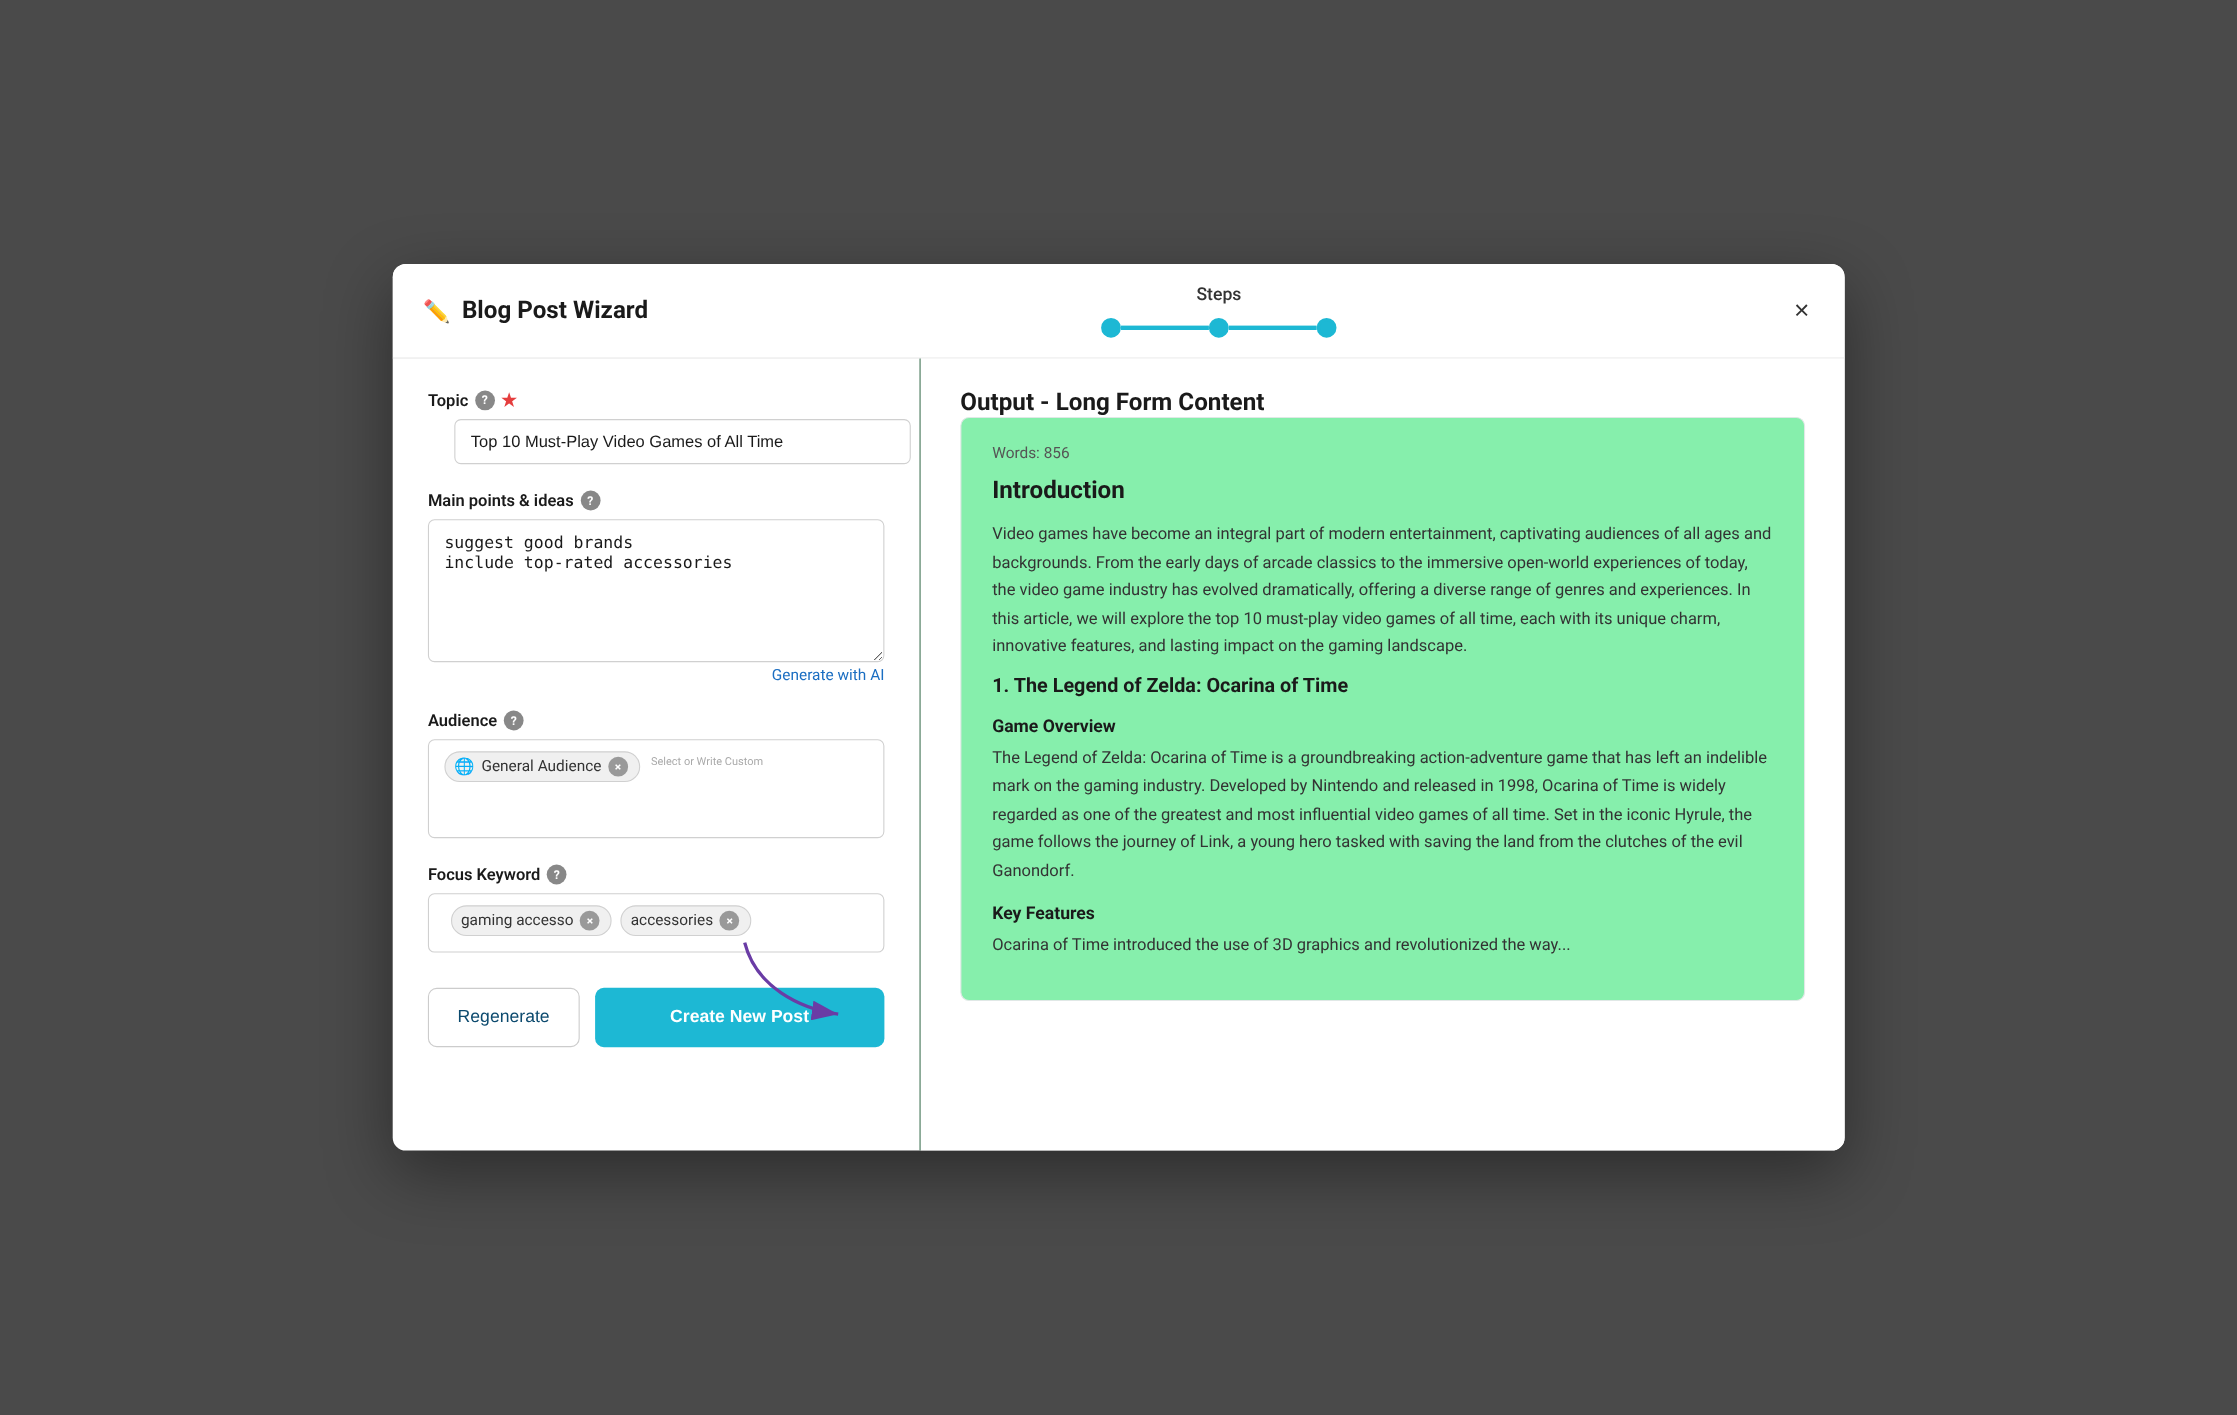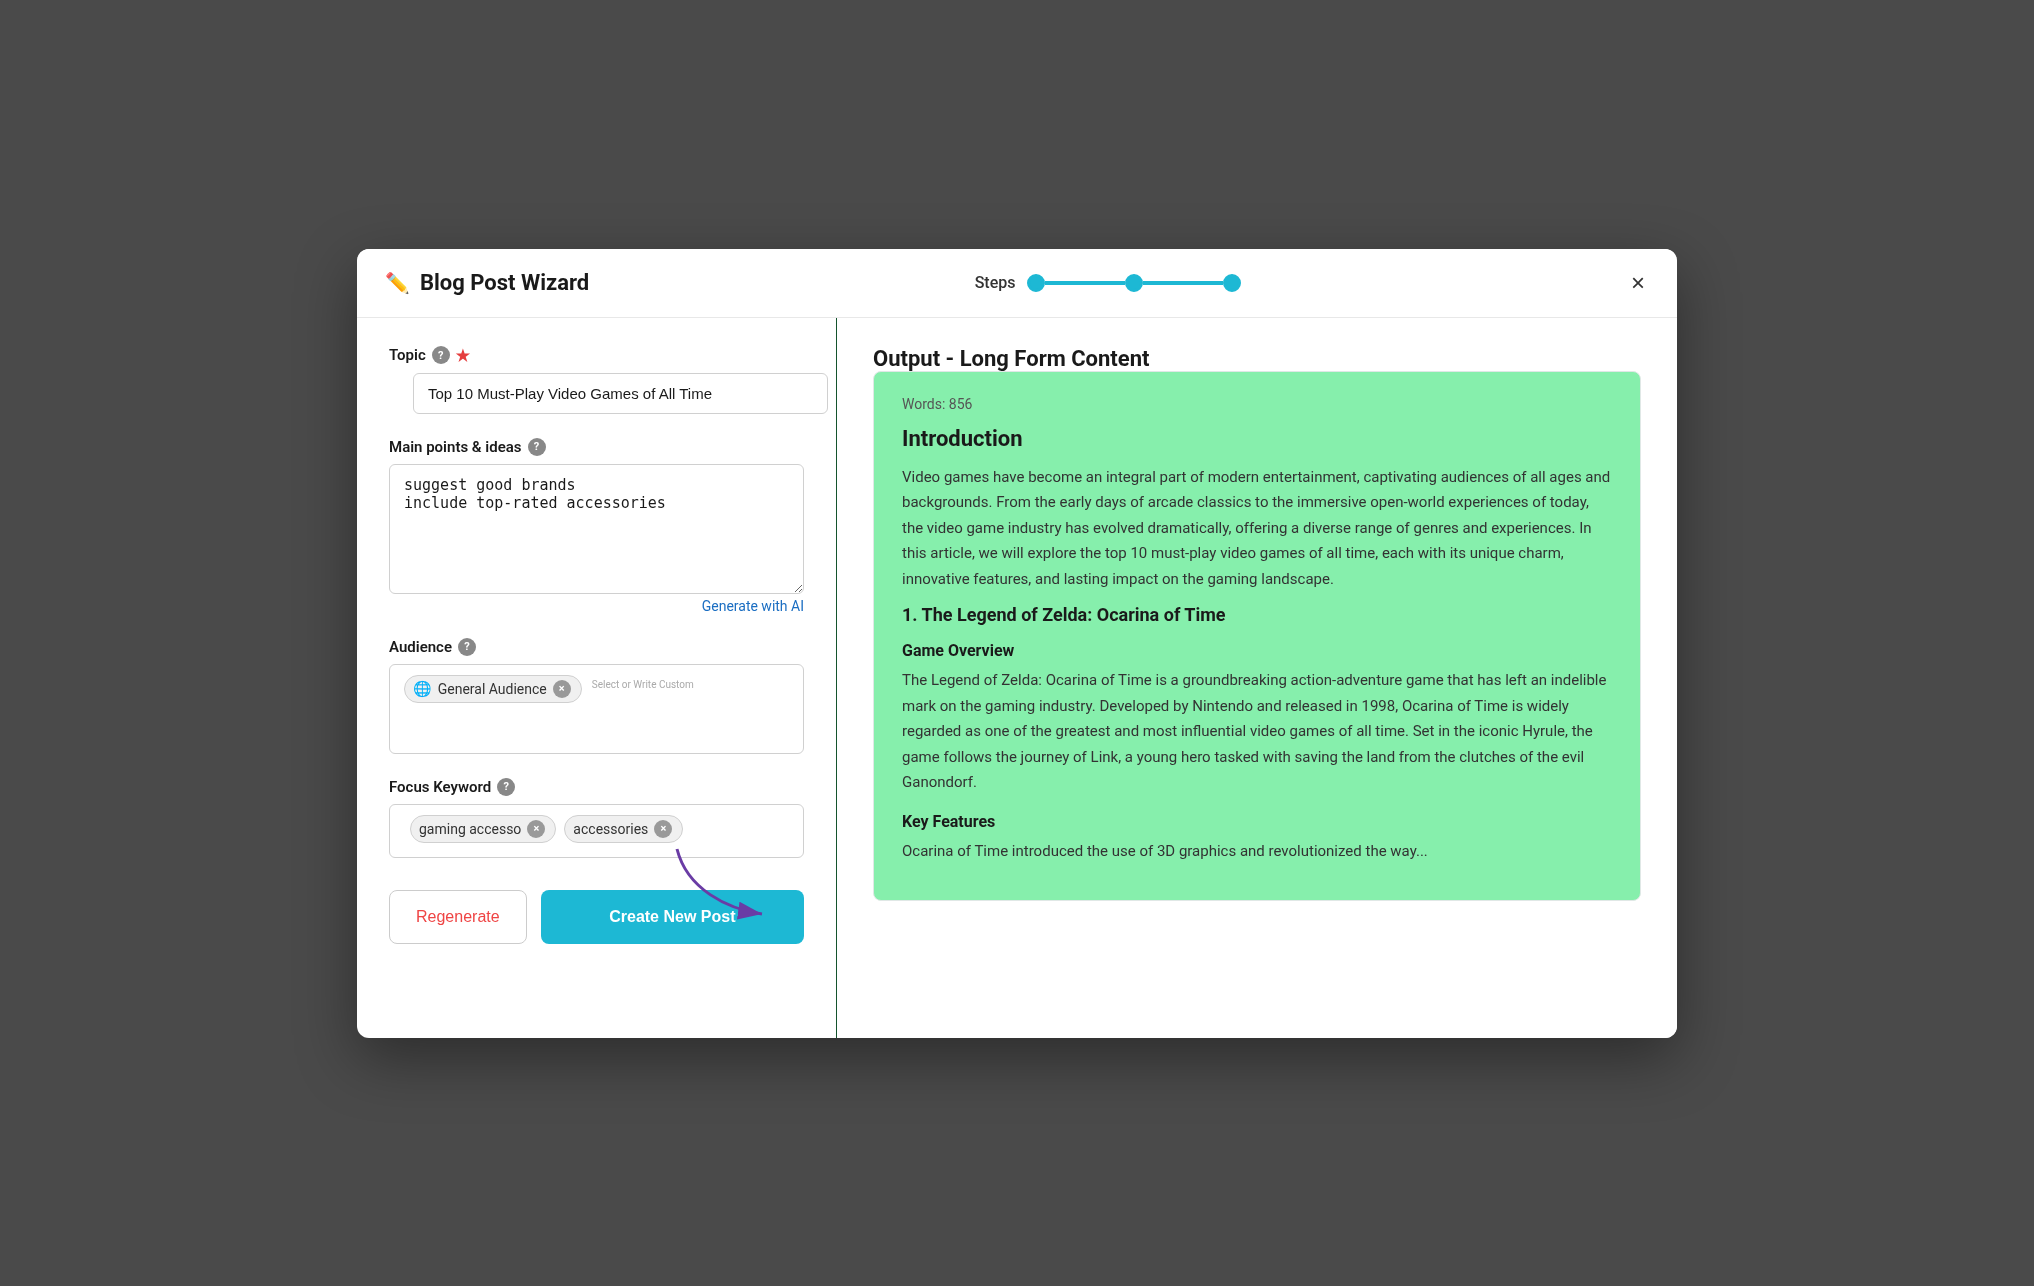--- a/index.html
+++ b/index.html
@@ -51,20 +51,21 @@
     .modal-title {
       font-size: 22px;
       font-weight: 700;
       color: #1a1a1a;
     }
 
     .steps-wrap {
       display: flex;
       align-items: center;
       gap: 12px;
+      flex-direction: column;
     }
 
     .steps-label {
       font-size: 16px;
       color: #333;
       font-weight: 500;
     }
 
     .steps-track {
       display: flex;
@@ -253,21 +254,21 @@
     }
 
     .btn-regenerate {
       flex: 1;
       padding: 14px 12px;
       border: 1.5px solid #ccc;
       border-radius: 8px;
       background: #fff;
       font-size: 16px;
       font-weight: 500;
-      color: #ef4444;
+      color: #0c4a6e;
       cursor: pointer;
     }
 
     .btn-create {
       flex: 2;
       padding: 18px 20px;
       border: none;
       border-radius: 8px;
       background: #1db8d4;
       font-size: 16px;

